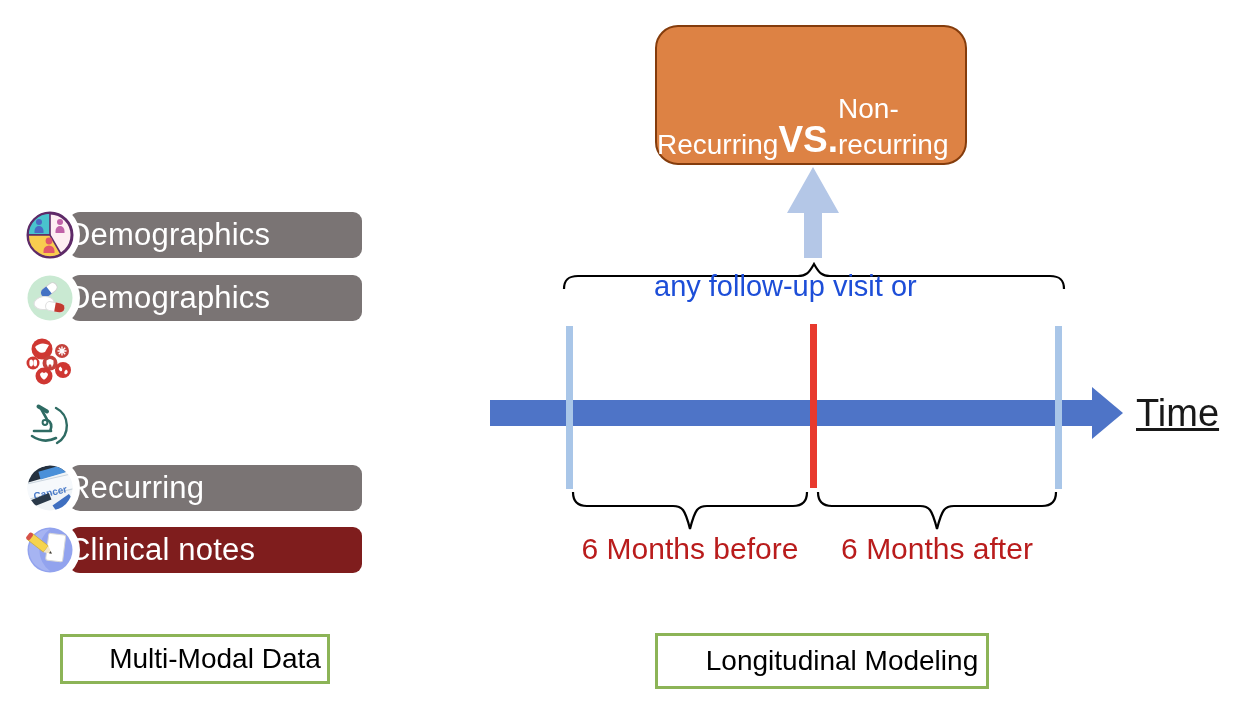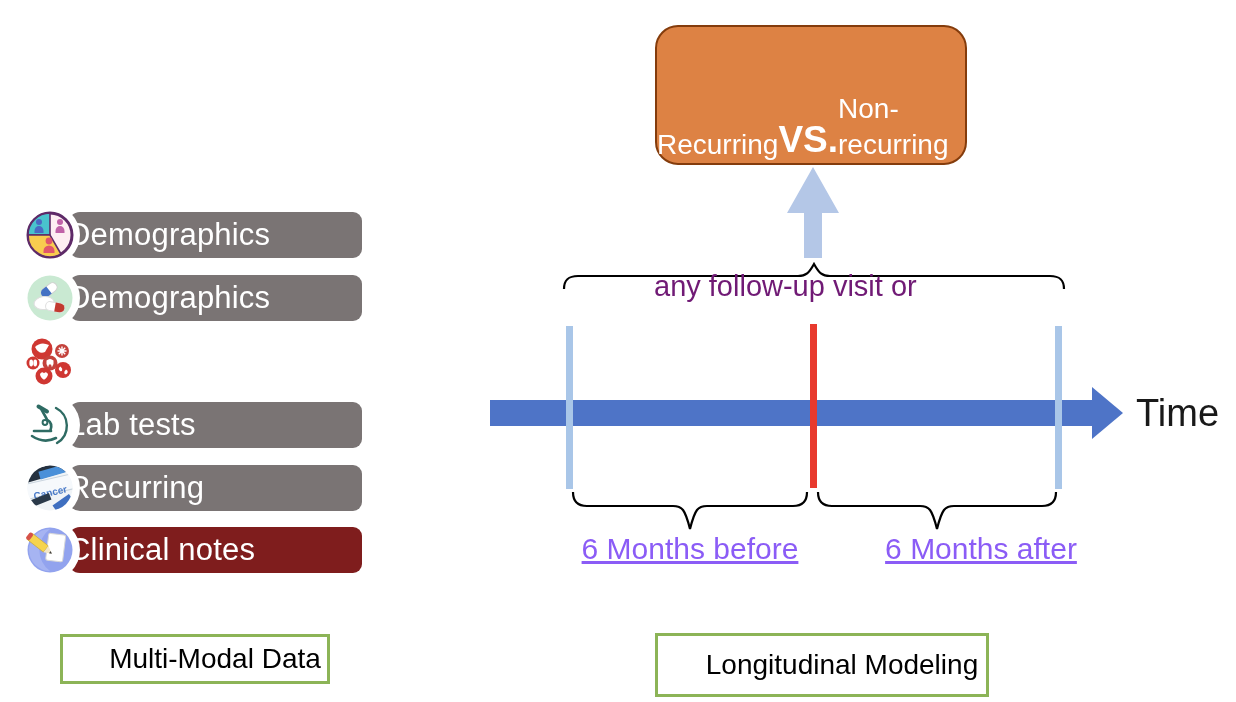--- a/index.html
+++ b/index.html
@@ -36,32 +36,32 @@
     background:#dd8244;border:2.5px solid #843c0c;border-radius:23px;
     display:flex;align-items:flex-end;justify-content:center;
     color:#ffffff;
   }
   .ob-line1,.ob-line3{font-size:28px;line-height:36px;}
   .ob-line2{font-size:37px;line-height:46px;font-weight:bold;}
 
   .up-arrow{position:absolute;left:787px;top:167px;width:52px;height:91px;}
   .brace{position:absolute;}
 
-  .annotation{position:absolute;left:654px;top:269px;z-index:1;color:#701a75;
+  .annotation{position:absolute;left:654px;top:269px;z-index:1;color:#1d4ed8;
     font-size:29px;line-height:34px;text-align:left;white-space:nowrap;}
 
   .axis-shaft{position:absolute;left:490px;top:400px;width:602px;height:26px;background:#4e74c7;}
   .axis-head{position:absolute;left:1092px;top:387px;width:0;height:0;
     border-top:26px solid transparent;border-bottom:26px solid transparent;border-left:31px solid #4e74c7;}
-  .time-label{position:absolute;left:1136px;top:392px;font-size:38px;color:#191919;}
+  .time-label{position:absolute;left:1136px;top:392px;font-size:38px;color:#191919;text-decoration:underline;}
 
   .wtick{position:absolute;width:7px;top:326px;height:163px;background:#a9c6e8;z-index:2;}
   .event-line{position:absolute;left:810px;width:7px;top:324px;height:164px;background:#e83a2e;z-index:3;}
 
-  .period-label{position:absolute;top:532px;font-size:30px;color:#8b5cf6;text-align:center;white-space:nowrap;text-decoration:underline;}
+  .period-label{position:absolute;top:532px;font-size:30px;color:#b91c1c;text-align:center;white-space:nowrap;}
 </style>
 </head>
 <body>
 
 <div>
 
   <section>
 
     <div class="mod-row" style="top:212px">
       <span class="mod-icon">
@@ -136,23 +136,20 @@
           <g stroke="#2e6b63" fill="none" stroke-linecap="round">
             <path d="M31 8 a20 20 0 0 1 1 35" stroke-width="2.4"></path>
             <path d="M13.5 6.5 l8.5 5" stroke-width="4"></path>
             <path d="M16.5 9.5 l5.5 10 q6 3.5 3.5 10.5" stroke-width="2.6"></path>
             <circle cx="20" cy="22.5" r="2.4" stroke-width="2"></circle>
             <path d="M9 31 h17" stroke-width="2.6"></path>
             <path d="M7 36 q12 8 24 2" stroke-width="2.6"></path>
           </g>
         </svg>
       </span>
-      <div class="mod-bar">
-        <span>Lab tests</span>
-      </div>
     </div>
 
     <div class="mod-row" style="top:465px">
       <span class="mod-icon">
         <svg viewBox="0 0 50 50">
           <defs>
               <clipPath id="pclip">
                 <circle cx="25" cy="25" r="22.5"></circle>
               </clipPath>
             </defs>
@@ -227,20 +224,20 @@
     <div class="wtick" style="left:1055px"></div>
 
     <svg class="brace" style="left:571px;top:489px;width:238px;height:44px" viewBox="0 0 238 44">
       <path d="M2 3 C2 12 6 17 16 17 L102 17 C111 17 114 20 119 40 C124 20 127 17 136 17 L222 17 C232 17 236 12 236 3" fill="none" stroke="#000000" stroke-width="2.2"></path>
     </svg>
     <svg class="brace" style="left:816px;top:489px;width:242px;height:44px" viewBox="0 0 242 44">
       <path d="M2 3 C2 12 6 17 16 17 L104 17 C113 17 116 20 121 40 C126 20 129 17 138 17 L226 17 C236 17 240 12 240 3" fill="none" stroke="#000000" stroke-width="2.2"></path>
     </svg>
 
     <div class="period-label" style="left:560px;width:260px">6 Months before</div>
-    <div class="period-label" style="left:852px;width:258px">6 Months after</div>
-
-    <div class="caption-box" style="left:655px;top:633px;width:334px;height:64px">
+    <div class="period-label" style="left:808px;width:258px">6 Months after</div>
+
+    <div class="caption-box" style="left:655px;top:633px;width:334px;height:56px">
       <span>Longitudinal Modeling</span>
     </div>
   </section>
 
 </div>
 
 </body></html>

